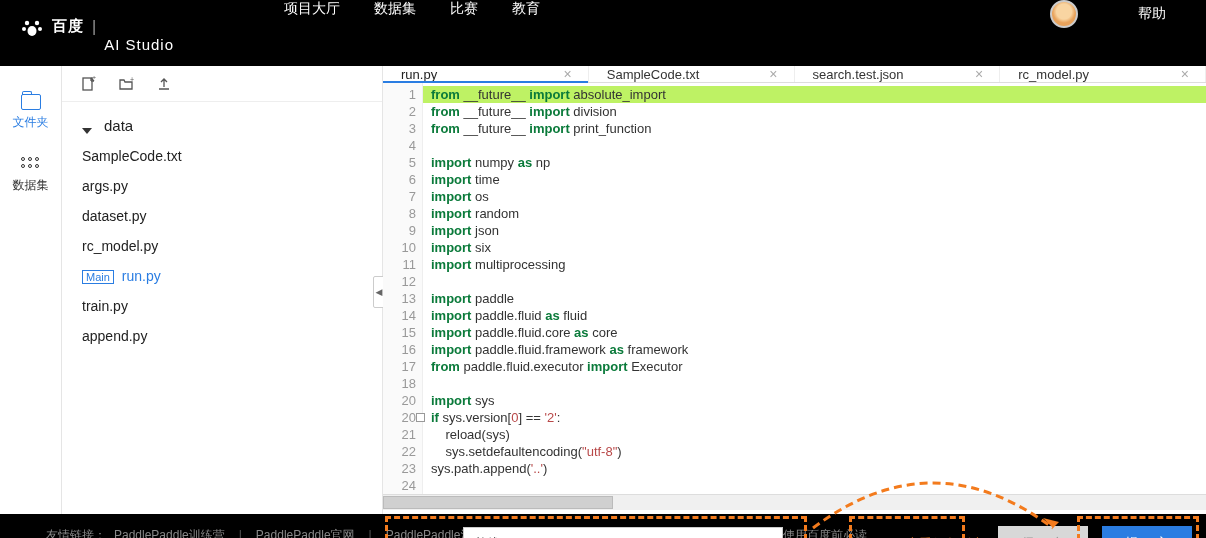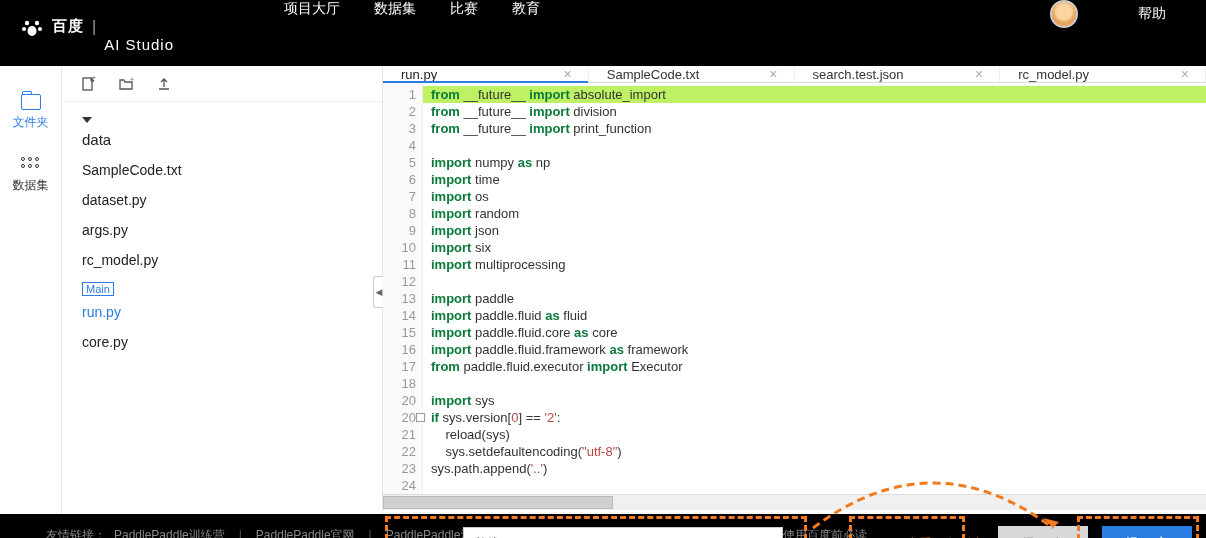--- a/index.html
+++ b/index.html
@@ -21,21 +21,21 @@
 .leftcol-item.active{color:#2a7de2;}
 .leftcol-item .icon{width:20px;height:16px;}
 .folder-icon{border:1.5px solid currentColor;border-radius:2px;position:relative;}
 .folder-icon:before{content:"";position:absolute;top:-4px;left:0;width:8px;height:3px;border:1.5px solid currentColor;border-bottom:none;border-radius:2px 2px 0 0;}
 .dots-icon{display:grid;grid-template-columns:repeat(3,4px);grid-template-rows:repeat(2,4px);gap:3px;}
 .dots-icon span{width:4px;height:4px;border:1px solid #333;border-radius:50%;}
 .filepanel{width:320px;display:flex;flex-direction:column;}
 .filetoolbar{height:36px;display:flex;align-items:center;gap:22px;padding-left:18px;border-bottom:1px solid #eee;color:#555;}
 .filetoolbar .ticon{width:16px;height:16px;cursor:pointer;position:relative;}
 .filelist{flex:1;overflow:auto;padding-top:8px;}
-.filerow{padding:7px 0 7px 20px;font-size:14px;color:#222;cursor:pointer;display:flex;align-items:flex-start;gap:8px;flex-direction:column;}
+.filerow{padding:7px 0 7px 20px;font-size:14px;color:#222;cursor:pointer;display:flex;align-items:flex-end;gap:8px;}
 .filerow.folder{font-size:15px;}
 .filerow.active{color:#2a7de2;}
 .caret{display:inline-block;width:0;height:0;border-left:5px solid transparent;border-right:5px solid transparent;border-top:6px solid #333;margin-right:4px;}
 .main-badge{border:1px solid #2a7de2;color:#2a7de2;font-size:11px;padding:0 3px;border-radius:0;}
 .editor-area{flex:1;display:flex;flex-direction:column;border-left:1px solid #e5e5e5;position:relative;}
 .collapse-handle{position:absolute;left:-10px;top:210px;width:12px;height:32px;background:#fff;border:1px solid #ccc;border-radius:2px;display:flex;align-items:center;justify-content:center;font-size:9px;color:#666;cursor:pointer;}
 .tabs{height:36px;display:flex;border-bottom:1px solid #ddd;}
 .tab{flex:1;display:flex;align-items:center;justify-content:space-between;padding:0 16px 0 18px;font-size:13px;color:#333;border-right:1px solid #eee;cursor:pointer;position:relative;}
 .tab.active{color:#222;}
 .tab.active:after{content:"";position:absolute;left:0;right:0;bottom:-1px;height:2px;background:#2a7de2;}
@@ -137,34 +137,37 @@
     </div>
     <div class="filelist">
       <div class="filerow folder">
         <span class="caret"></span>
         <span>data</span>
       </div>
       <div class="filerow">
           <span>SampleCode.txt</span>
         </div>
       <div class="filerow">
+          <span>args.py</span>
+        </div>
+      <div class="filerow">
           <span>dataset.py</span>
-        </div>
-      <div class="filerow">
-          <span>args.py</span>
         </div>
       <div class="filerow">
           <span>rc_model.py</span>
         </div>
       <div class="filerow active">
         <span class="main-badge">Main</span>
         <span>run.py</span>
       </div>
       <div class="filerow">
-          <span>core.py</span>
+          <span>train.py</span>
+        </div>
+      <div class="filerow">
+          <span>append.py</span>
         </div>
     </div>
   </div>
 
   <div class="editor-area">
     <div class="collapse-handle">◀</div>
     <div class="tabs">
       <div class="tab active">
         <span>run.py</span>
         <span class="tab-close">×</span>

